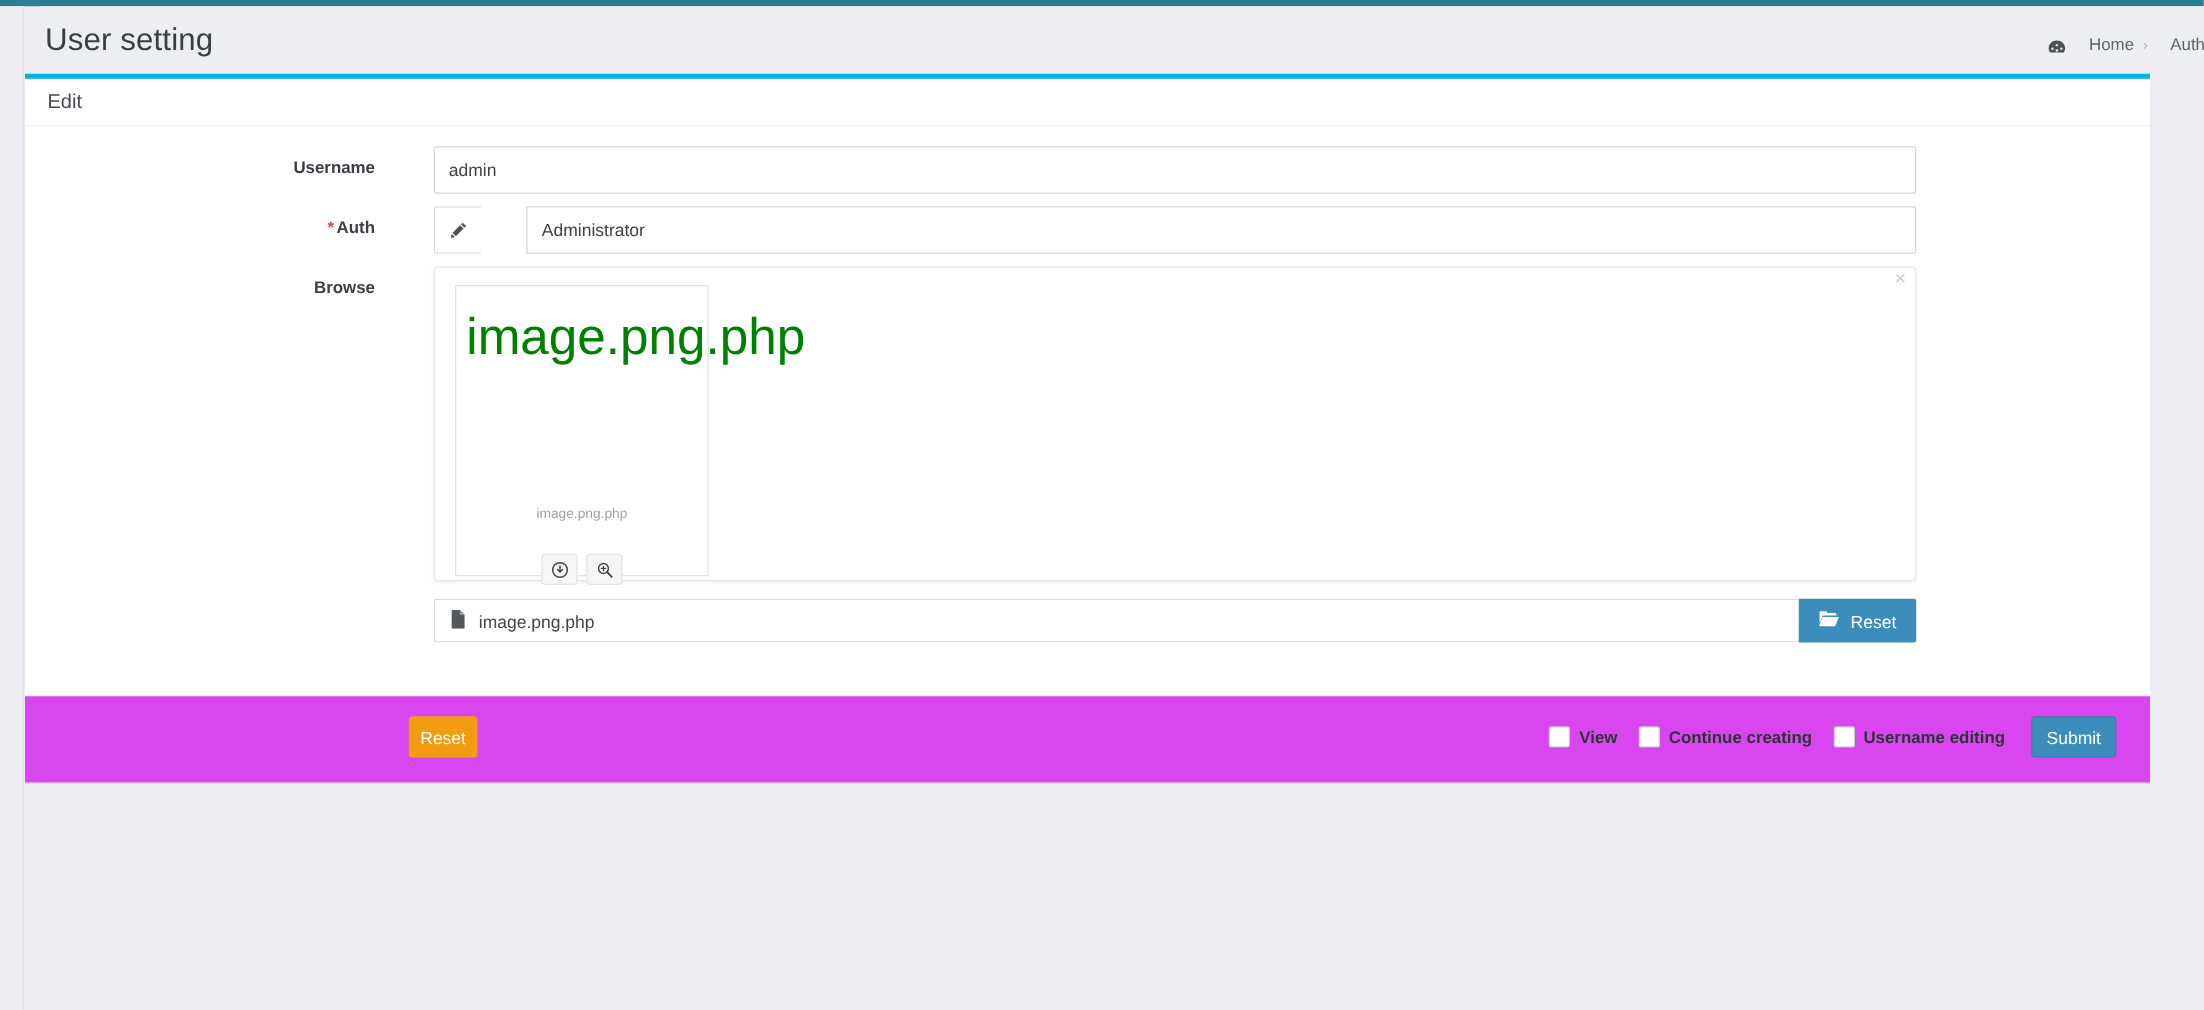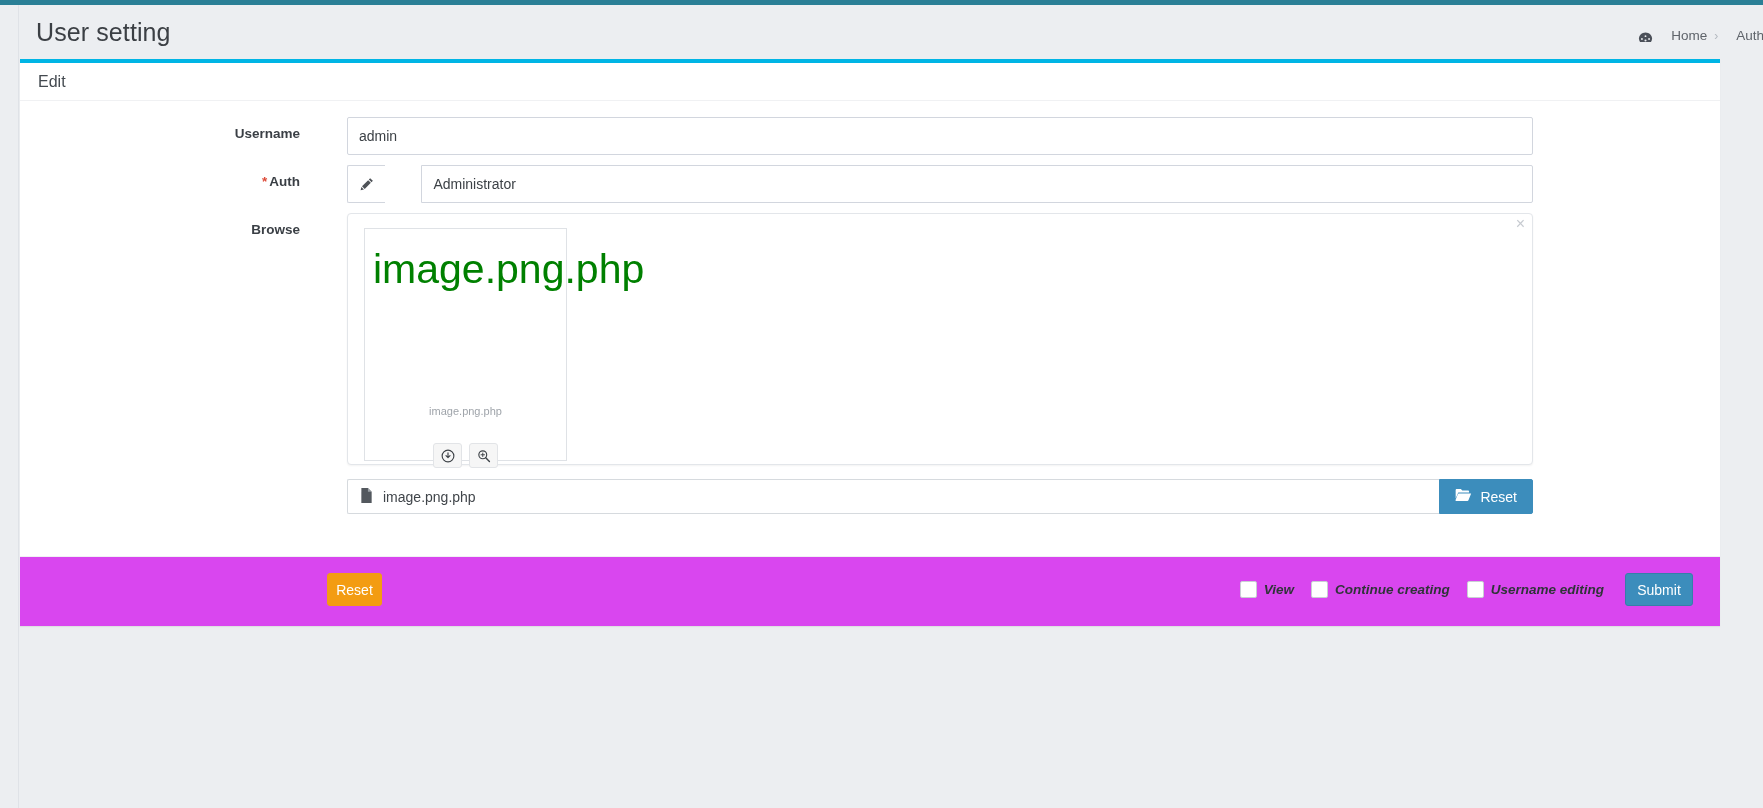--- a/index.html
+++ b/index.html
@@ -177,21 +177,20 @@
     cursor: pointer;
     font-family: "Liberation Sans", sans-serif;
   }
   .foot-right {
     position: absolute; right: 27px; top: 16px;
     display: flex; align-items: center;
   }
   .cbx-item {
     display: flex; align-items: center; gap: 7px;
     margin-right: 17px;
-    font-style: italic;
   }
   .cbx {
     width: 17px; height: 17px;
     border: 1px solid #c9ced4; border-radius: 2px;
     background: #fff; cursor: pointer;
   }
   .cbx-label {
     font-size: 13.5px; font-weight: bold; color: #2f3438;
     white-space: nowrap;
   }

